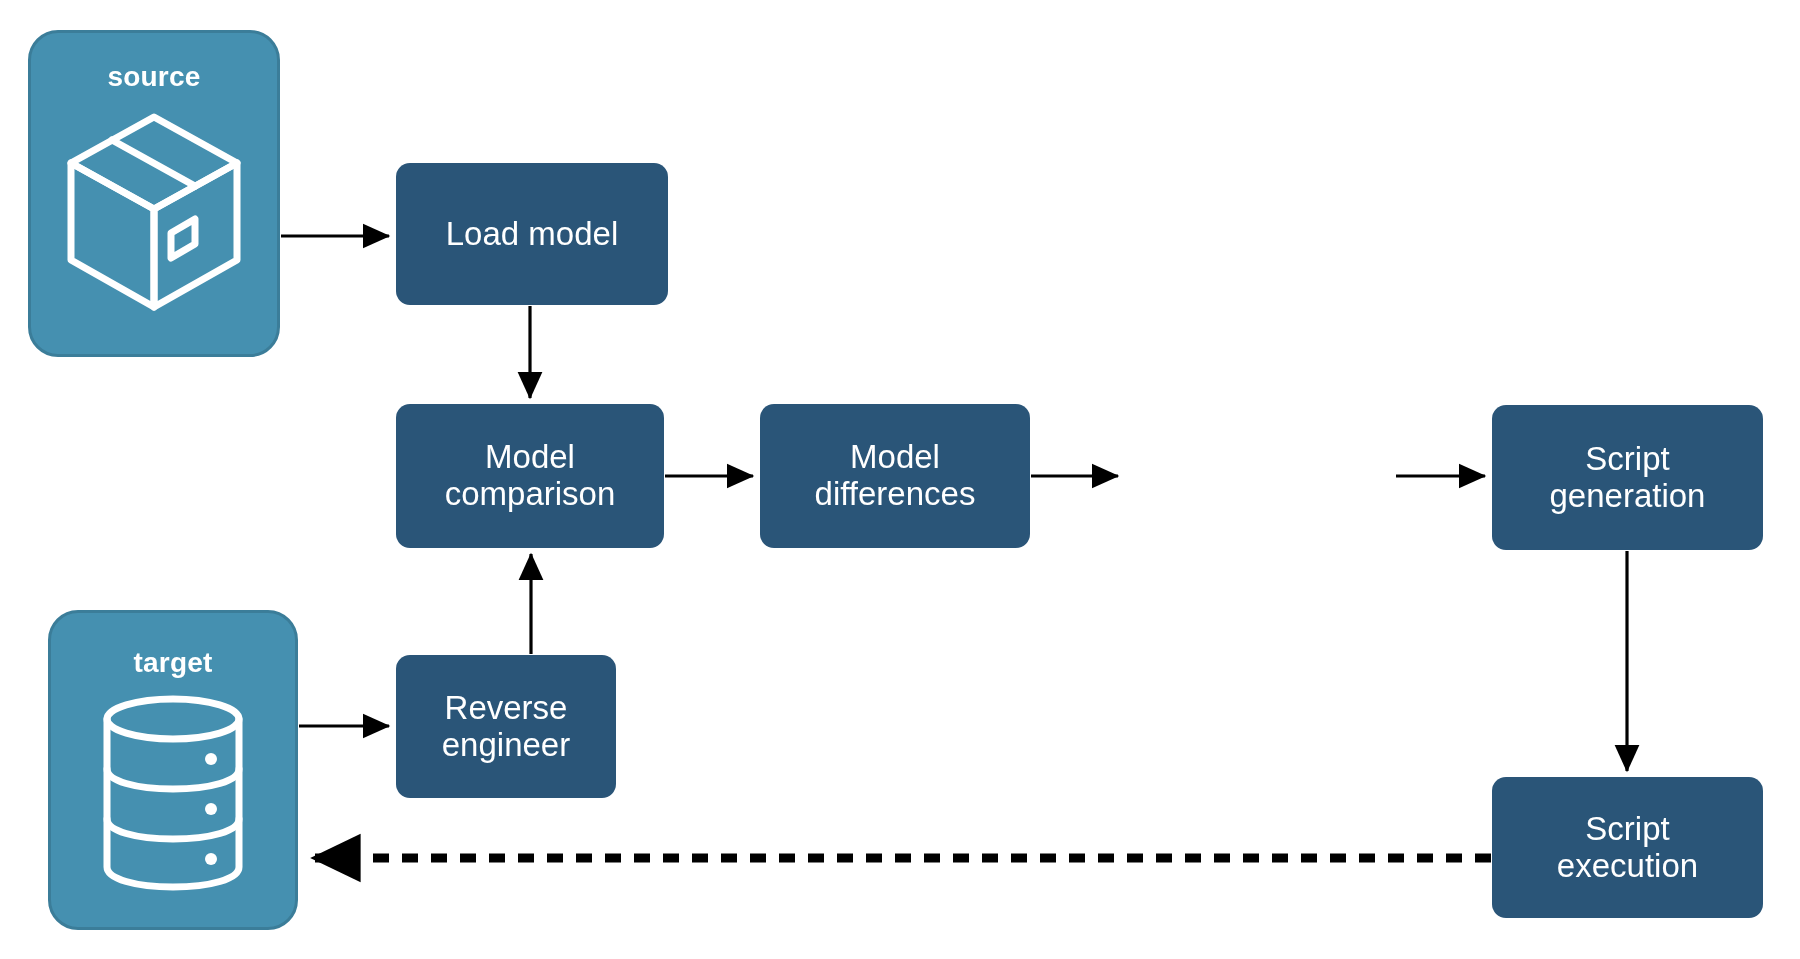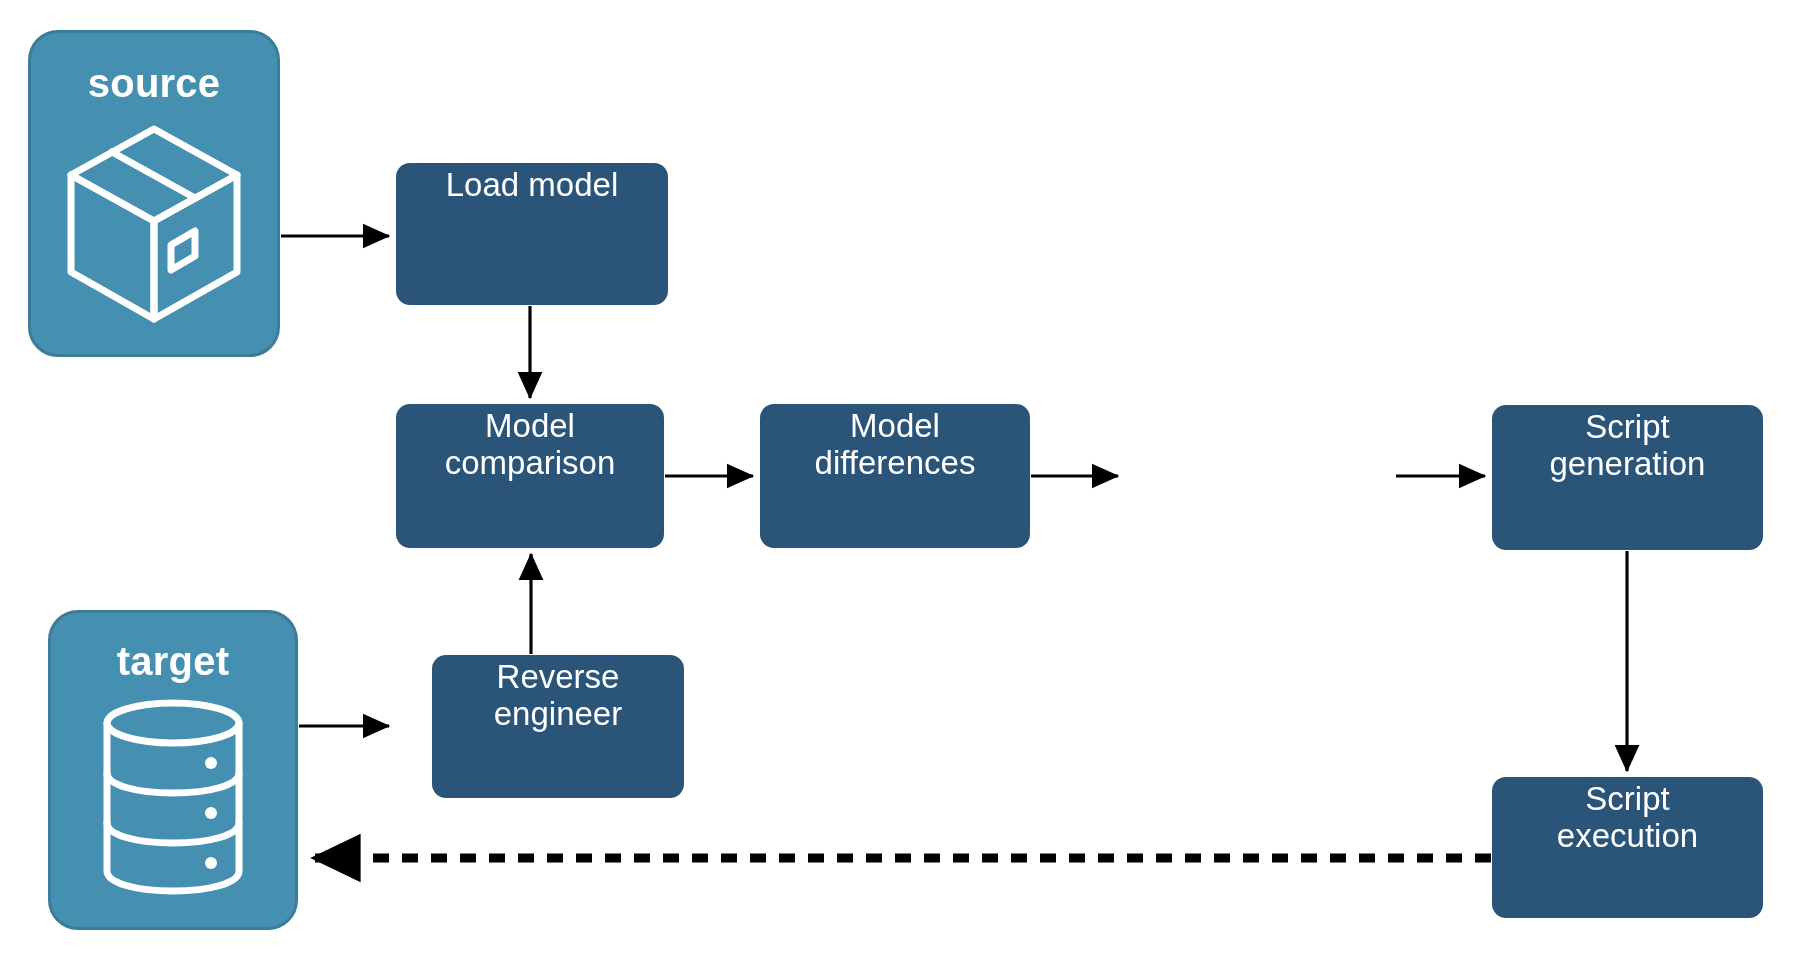--- a/index.html
+++ b/index.html
@@ -25,36 +25,36 @@
     background: #4590b0;
     border: 3px solid #3b7d99;
     border-radius: 30px;
     display: flex;
     flex-direction: column;
     align-items: center;
   }
   .endpoint-label {
     color: #ffffff;
     font-weight: bold;
-    font-size: 40px;
+    font-size: 28px;
     line-height: 1;
     letter-spacing: 0.2px;
     user-select: none;
   }
   .endpoint-icon {
     display: block;
   }
   
   .node {
     position: absolute;
     box-sizing: border-box;
     background: #2a5578;
     border-radius: 14px;
     display: flex;
-    align-items: flex-start;
+    align-items: center;
     justify-content: center;
     text-align: center;
     color: #ffffff;
     font-size: 33px;
     line-height: 1.12;
     padding: 4px 10px;
     white-space: pre-line;
     user-select: none;
   }
   
@@ -83,21 +83,21 @@
 
         <path d="M178 58 L178 155 L95 202 L95 104 Z"></path>
 
         <path d="M53 35 L136 81"></path>
 
         <path d="M112 128 L136 114 L136 139 L112 153 Z"></path>
       </svg>
     </div>
   </div>
 
-  <div class="endpoint" id="endpoint-target" style="left:48px; top:610px; width:250px; height:320px; padding-top:28px;">
+  <div class="endpoint" id="endpoint-target" style="left:48px; top:610px; width:250px; height:320px; padding-top:36px;">
     <div class="endpoint-label">target</div>
     <div class="endpoint-icon" style="margin-top:16px;">
       <svg width="160" height="200" viewBox="0 0 160 200" fill="none" stroke="#ffffff" stroke-width="7" stroke-linejoin="round" stroke-linecap="round">
 
         <path d="M14 26 L14 174 C14 186 43 194 80 194 C117 194 146 186 146 174 L146 26"></path>
         <ellipse cx="80" cy="26" rx="66" ry="20"></ellipse>
 
         <path d="M14 76 C14 88 43 96 80 96 C117 96 146 88 146 76"></path>
         <path d="M14 126 C14 138 43 146 80 146 C117 146 146 138 146 126"></path>
 
@@ -126,21 +126,21 @@
   <div class="node" style="left:1492px; top:405px; width:271px; height:145px;">
     <span>Script
 generation</span>
   </div>
 
   <div class="node" style="left:1492px; top:777px; width:271px; height:141px;">
     <span>Script
 execution</span>
   </div>
 
-  <div class="node" style="left:396px; top:655px; width:252px; height:143px;margin-left:36px;">
+  <div class="node" style="left:396px; top:655px; width:220px; height:143px;">
     <span>Reverse
 engineer</span>
   </div>
 
   <svg id="connectors" viewBox="0 0 1800 959">
     <defs>
       <marker id="arrowhead" markerWidth="9" markerHeight="9" refX="8.2" refY="4.5" orient="auto" markerUnits="strokeWidth">
         <path d="M0,0.6 L8.6,4.5 L0,8.4 Z" fill="#000000"></path>
       </marker>
       <marker id="arrowhead-thick" markerWidth="6" markerHeight="6" refX="5.4" refY="3" orient="auto" markerUnits="strokeWidth">

